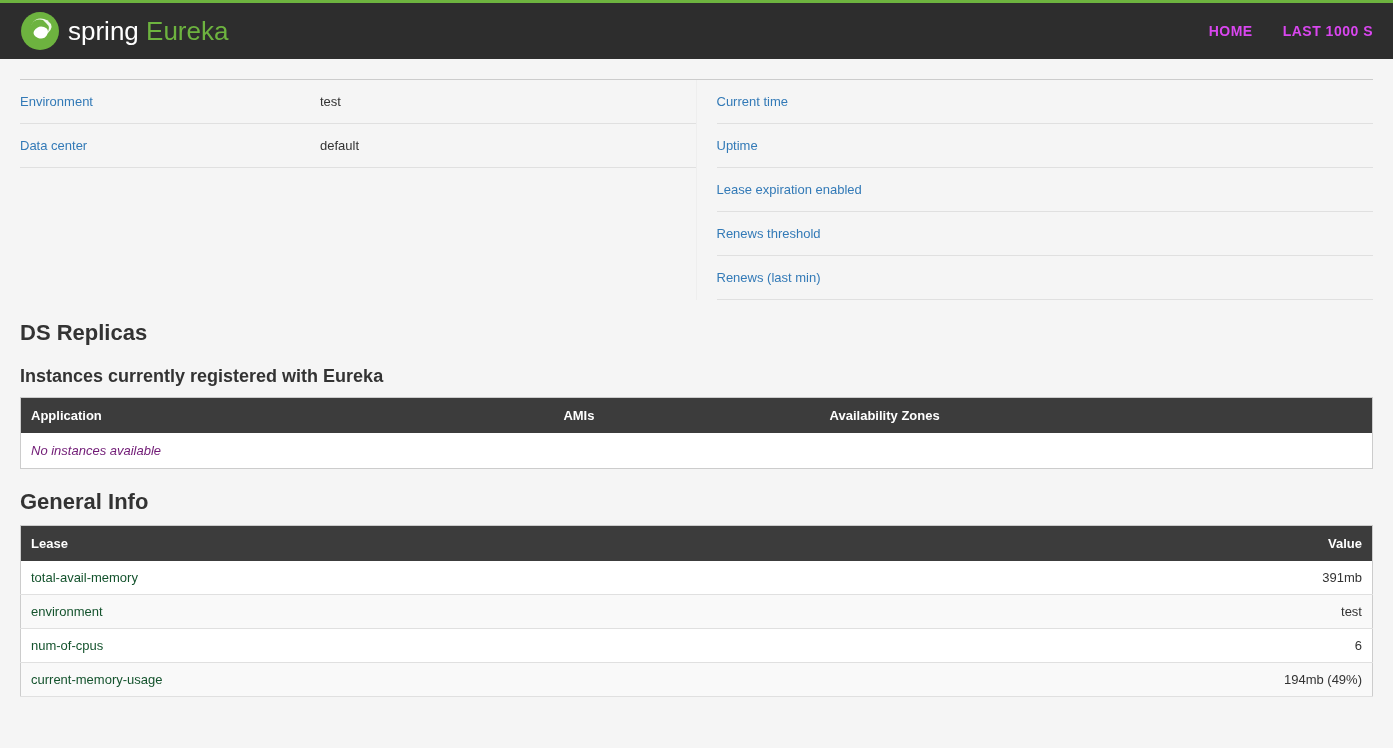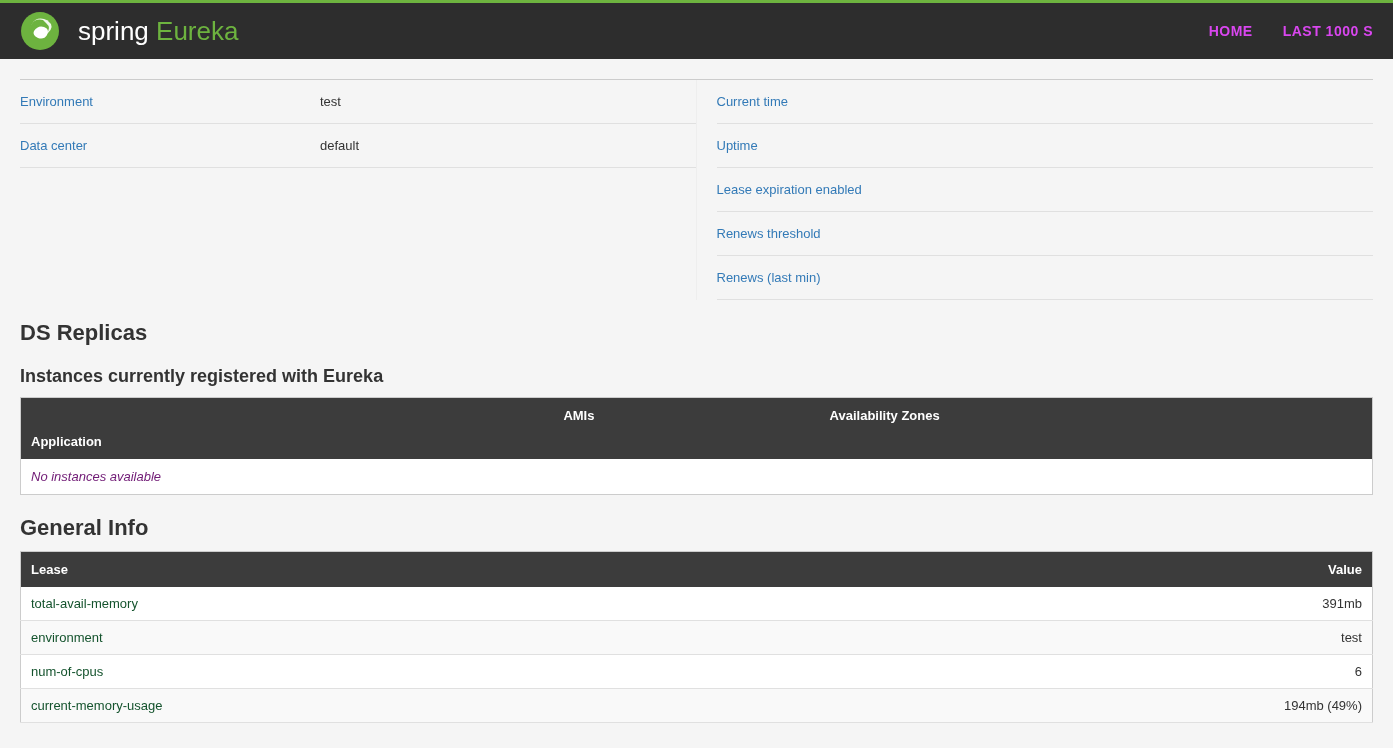--- a/index.html
+++ b/index.html
@@ -10,21 +10,21 @@
       background: #2d2d2d;
       padding: 8px 20px;
       display: flex;
       align-items: center;
       justify-content: space-between;
       border-top: 3px solid #6db33f;
     }
     .header-logo {
       display: flex;
       align-items: center;
-      gap: 18px;
+      gap: 8px;
       justify-content: space-between;
     }
     .logo-icon {
       width: 40px;
       height: 40px;
     }
     .logo-text {
       font-size: 26px;
       color: #fff;
       font-weight: normal;
@@ -133,21 +133,21 @@
       display: flex;
       padding: 10px 10px;
     }
 
     .th {
       color: #fff;
       font-weight: bold;
       font-size: 13px;
     }
 
-    .th-app { flex: 3; margin-top: 26px; }
+    .th-app { flex: 3; }
     .th-amis { flex: 1.5; }
     .th-az { flex: 3; }
 
     .table-body {
       background: #fff;
     }
 
     .no-instances {
       padding: 10px 10px;
       font-size: 13px;

